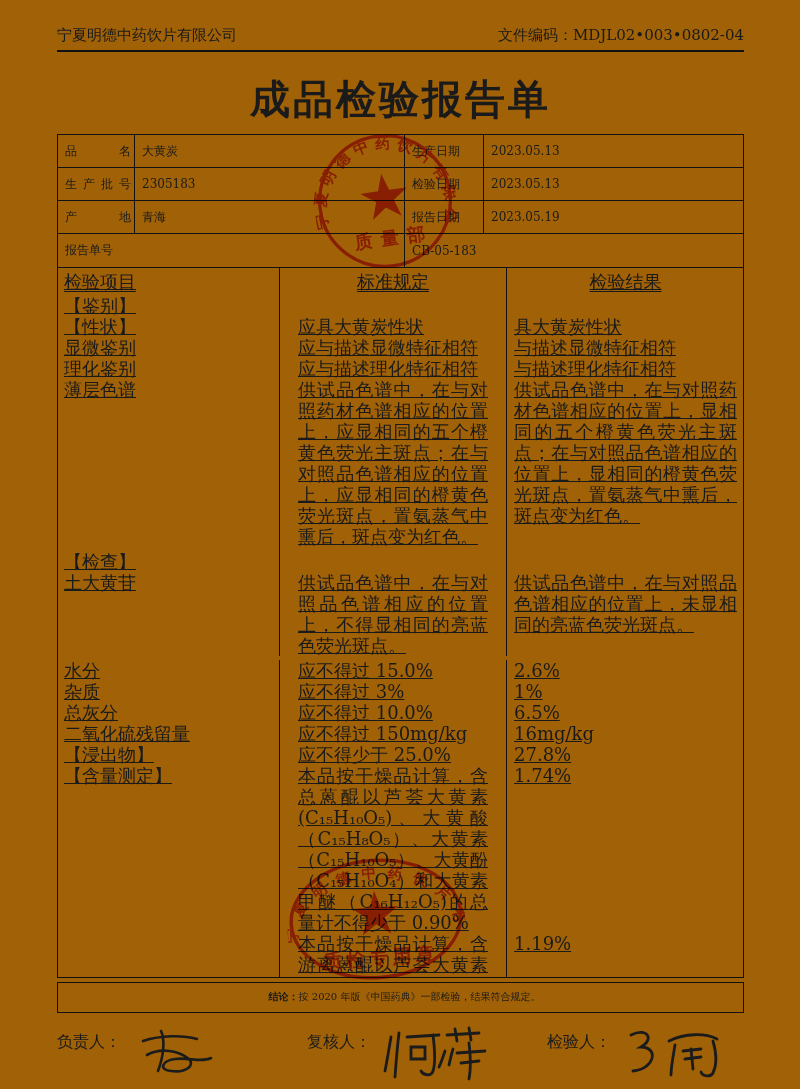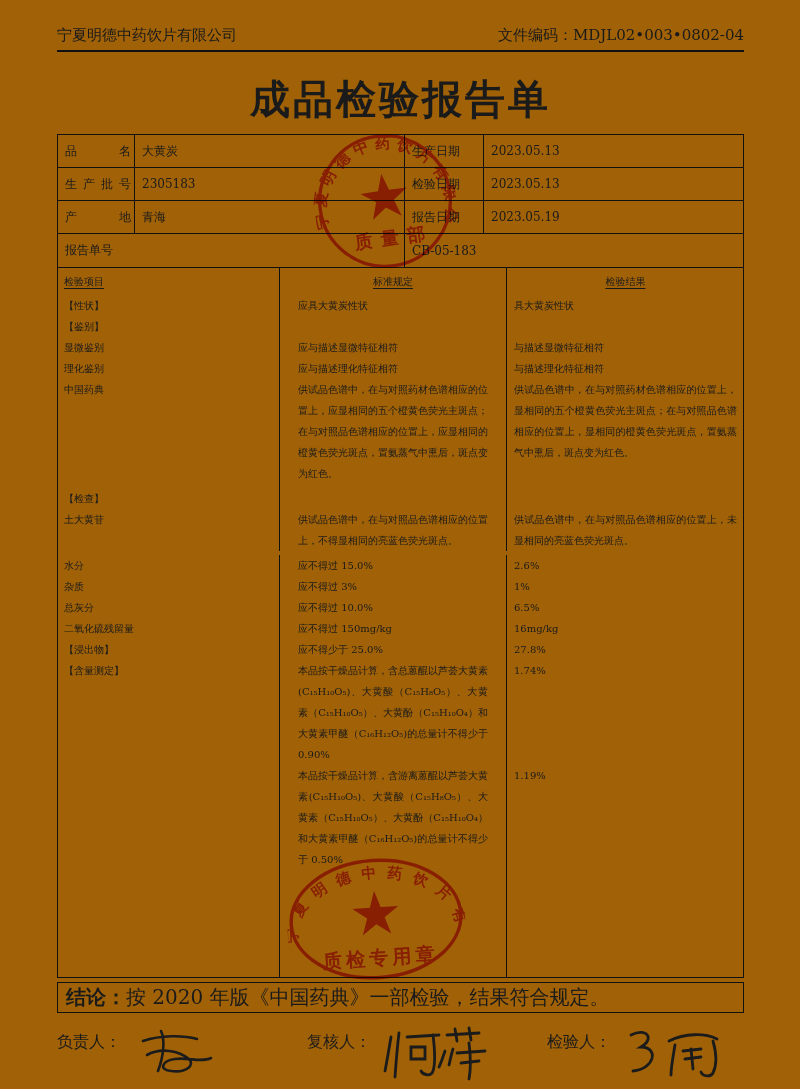--- a/index.html
+++ b/index.html
@@ -47,42 +47,43 @@
   .lbl { display: inline-block; width: 66px; text-align-last: justify; }
   .span2 { grid-column: 1 / 3; }
   .span2v { grid-column: 3 / 5; }
 
   
   .main-table {
     position: relative;
     border: 1.5px solid #111;
     height: 711px;
     display: flex; flex-direction: column;
-    font-size: 10px; line-height: 21px;
+    font-size: 18px; line-height: 21px;
     overflow: hidden;
+    text-decoration: underline;
   }
   .trow { display: grid; grid-template-columns: 221px 228px 1fr; }
   .trow .c1 { padding: 0 4px 0 6px; }
   .trow .c2 { border-left: 1.5px solid #111; border-right: 1.5px solid #111; padding: 0 18px; }
   .trow .c3 { padding: 0 6px 0 7px; }
   .trow.fill { flex: 1; }
   .hdr-row { height: 27px; line-height: 27px; }
   .hdr-row .c1 span, .hdr-row .c2 span, .hdr-row .c3 span {
     text-decoration: underline; text-underline-offset: 3px;
   }
   .hdr-row .c2, .hdr-row .c3 { text-align: center; }
   .just { text-align: justify; }
   .mt4 { margin-top: 4px; }
 
   
   .conclusion {
     margin-top: 4px;
     border: 1.5px solid #111;
     height: 31px; line-height: 28px;
-    padding-left: 8px; font-size: 20px;
+    padding-left: 8px; font-size: 10px; text-align: center;
   }
   .conclusion b { font-weight: bold; }
 
   
   .signatures {
     margin-top: 12px;
     display: flex; align-items: flex-start;
     font-size: 16px;
   }
   .sig-group { display: flex; align-items: flex-start; }
@@ -149,41 +150,41 @@
     </div>
 
     <div class="main-table">
       <div class="trow hdr-row">
         <div class="c1"><span>检验项目</span></div>
         <div class="c2"><span>标准规定</span></div>
         <div class="c3"><span>检验结果</span></div>
       </div>
 
       <div class="trow">
+        <div class="c1">【鉴别】</div>
+        <div class="c2"></div>
+        <div class="c3"></div>
+      </div>
+      <div class="trow">
         <div class="c1">【性状】</div>
         <div class="c2">应具大黄炭性状</div>
         <div class="c3">具大黄炭性状</div>
       </div>
       <div class="trow">
-        <div class="c1">【鉴别】</div>
-        <div class="c2"></div>
-        <div class="c3"></div>
-      </div>
-      <div class="trow">
         <div class="c1">显微鉴别</div>
         <div class="c2">应与描述显微特征相符</div>
         <div class="c3">与描述显微特征相符</div>
       </div>
       <div class="trow">
         <div class="c1">理化鉴别</div>
         <div class="c2">应与描述理化特征相符</div>
         <div class="c3">与描述理化特征相符</div>
       </div>
       <div class="trow">
-        <div class="c1">中国药典</div>
+        <div class="c1">薄层色谱</div>
         <div class="c2 just">供试品色谱中，在与对照药材色谱相应的位置上，应显相同的五个橙黄色荧光主斑点；在与对照品色谱相应的位置上，应显相同的橙黄色荧光斑点，置氨蒸气中熏后，斑点变为红色。</div>
         <div class="c3 just">供试品色谱中，在与对照药材色谱相应的位置上，显相同的五个橙黄色荧光主斑点；在与对照品色谱相应的位置上，显相同的橙黄色荧光斑点，置氨蒸气中熏后，斑点变为红色。</div>
       </div>
       <div class="trow">
         <div class="c1 mt4">【检查】</div>
         <div class="c2"></div>
         <div class="c3"></div>
       </div>
       <div class="trow">
         <div class="c1">土大黄苷</div>

